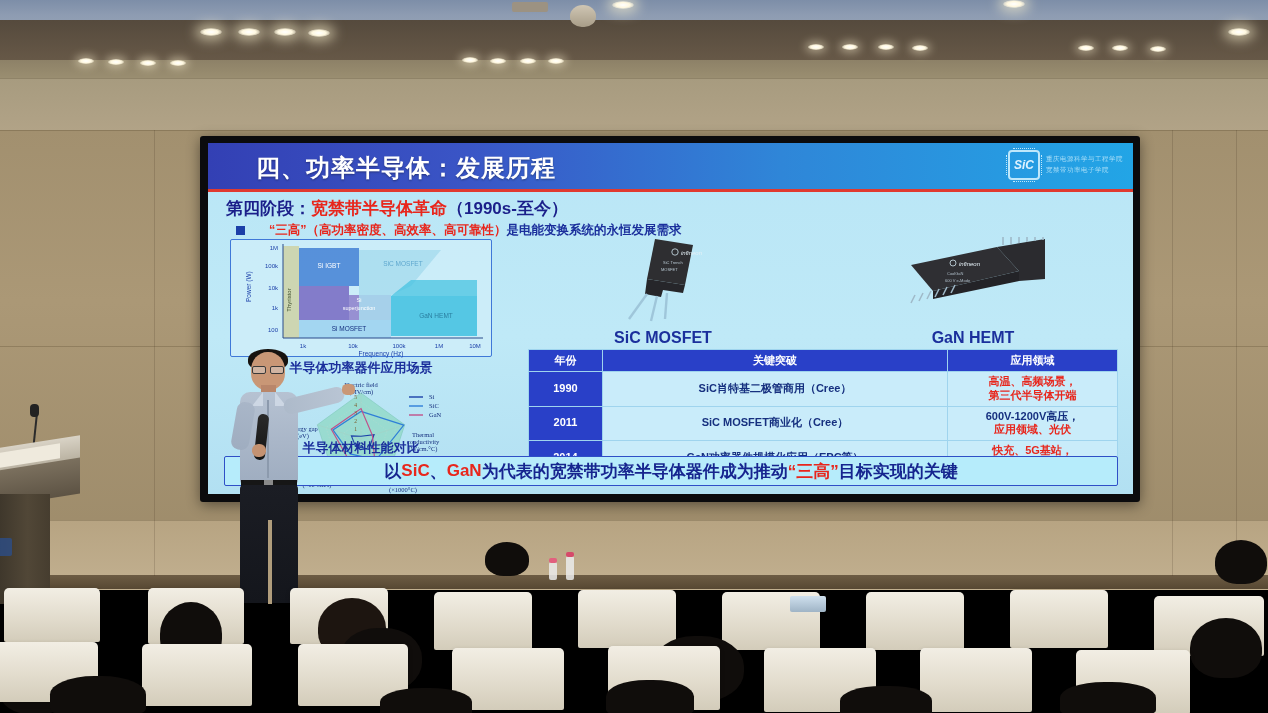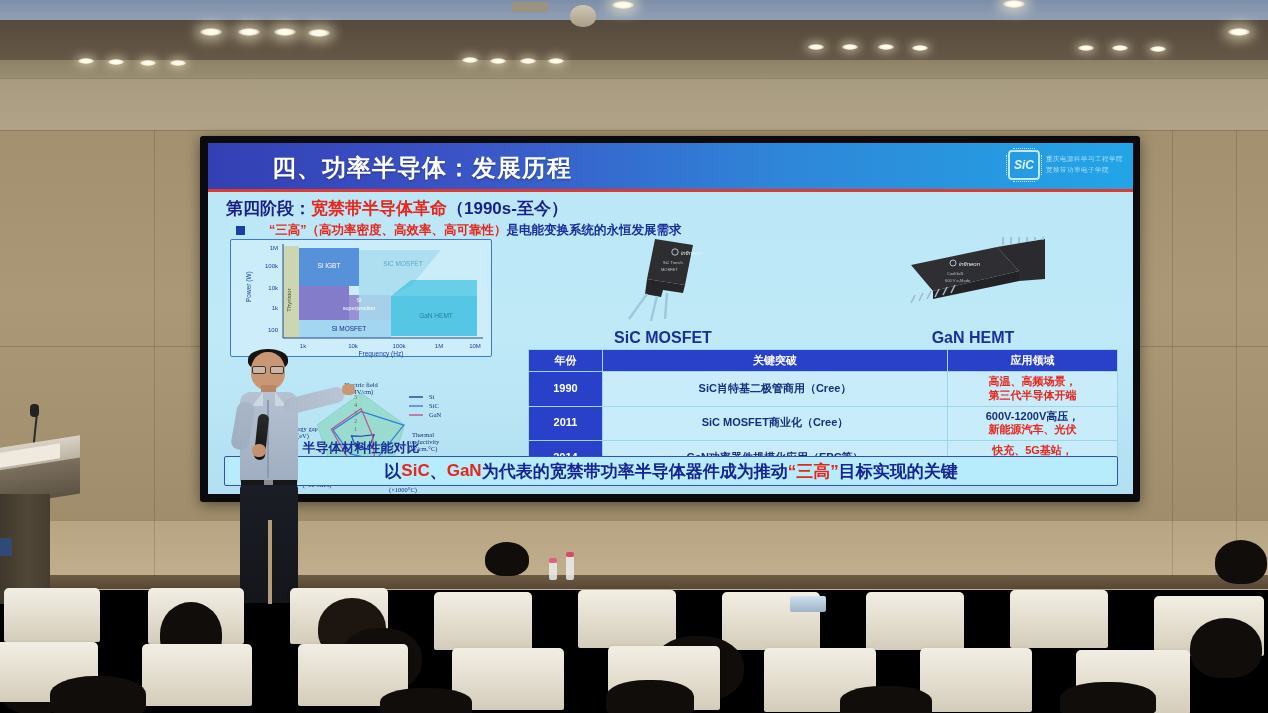--- a/index.html
+++ b/index.html
@@ -74,21 +74,20 @@
 
   
   .slide-titlebar {
     position:absolute; left:0; top:0; width:100%; height:46px;
     background:linear-gradient(90deg,#3340b4 0%,#3a55c6 28%,#2f86d8 62%,#22a5e6 100%);
   }
   .slide-title {
     position:absolute; left:48px; top:9px;
     color:#ffffff; font-size:24px; font-weight:bold; letter-spacing:1px;
     text-shadow:0 1px 2px rgba(0,0,0,0.35);
-    margin-left:16px;
   }
   .logo-box { position:absolute; right:10px; top:7px; display:flex; align-items:center; gap:6px; }
   .logo-chip {
     width:32px; height:30px; border:2px solid #bfe8fb; border-radius:4px;
     position:relative; display:flex; align-items:center; justify-content:center;
     color:#dff3ff; font-size:12px; font-weight:bold; font-style:italic;
   }
   .logo-chip:before, .logo-chip:after {
     content:""; position:absolute; left:3px; right:3px; height:0;
     border-top:1px dotted #bfe8fb;
@@ -353,20 +352,21 @@
 
         <text x="60" y="60" font-size="6" fill="#3a4a2a" text-anchor="middle" font-family="Liberation Sans" transform="rotate(-90 60 60)">Thyristor</text>
         <text x="98" y="28" font-size="6.5" fill="#ffffff" text-anchor="middle" font-family="Liberation Sans">Si IGBT</text>
         <text x="128" y="62" font-size="5.5" fill="#ffffff" text-anchor="middle" font-family="Liberation Sans">Si</text>
         <text x="128" y="70" font-size="5.5" fill="#ffffff" text-anchor="middle" font-family="Liberation Sans">superjunction</text>
         <text x="118" y="91" font-size="6.5" fill="#16307f" text-anchor="middle" font-family="Liberation Sans">Si MOSFET</text>
         <text x="172" y="26" font-size="6.5" fill="#5fa8cf" text-anchor="middle" font-family="Liberation Sans">SiC MOSFET</text>
         <text x="205" y="78" font-size="6.5" fill="#2a7fa0" text-anchor="middle" font-family="Liberation Sans">GaN HEMT</text>
       </svg>
     </div>
+    <div class="chart-caption">半导体功率器件应用场景</div>
 
     <div class="panel-radar">
       <svg width="262" height="118" viewBox="0 0 262 118">
         <g transform="translate(131,60)">
           <polygon points="0,-46 43.7,-14.2 27,37.2 -27,37.2 -43.7,-14.2" fill="#8fd9c4" opacity="0.75" stroke="#6cc0a8" stroke-width="0.6"></polygon>
           <polygon points="0,-36.8 35,-11.4 21.6,29.8 -21.6,29.8 -35,-11.4" fill="none" stroke="#bcd9cf" stroke-width="0.4" stroke-dasharray="1.5 1.5"></polygon>
           <polygon points="0,-27.6 26.2,-8.5 16.2,22.3 -16.2,22.3 -26.2,-8.5" fill="none" stroke="#bcd9cf" stroke-width="0.4" stroke-dasharray="1.5 1.5"></polygon>
           <polygon points="0,-18.4 17.5,-5.7 10.8,14.9 -10.8,14.9 -17.5,-5.7" fill="none" stroke="#bcd9cf" stroke-width="0.4" stroke-dasharray="1.5 1.5"></polygon>
           <polygon points="0,-9.2 8.7,-2.8 5.4,7.4 -5.4,7.4 -8.7,-2.8" fill="none" stroke="#bcd9cf" stroke-width="0.4" stroke-dasharray="1.5 1.5"></polygon>
           <line x1="0" y1="0" x2="0" y2="-46" stroke="#a9ccc0" stroke-width="0.4"></line>
@@ -467,21 +467,21 @@
           <td class="td-app">
             <div>高温、高频场景，</div>
             <div>第三代半导体开端</div>
           </td>
         </tr>
         <tr>
           <td class="td-year">2011</td>
           <td class="td-break">SiC MOSFET商业化（Cree）</td>
           <td class="td-app">
             <div class="navy">600V-1200V高压，</div>
-            <div>新能源汽车、光伏</div>
+            <div>应用领域、光伏</div>
           </td>
         </tr>
         <tr>
           <td class="td-year">2014</td>
           <td class="td-break">GaN功率器件规模化应用（EPC等）</td>
           <td class="td-app">
             <div>快充、5G基站，</div>
             <div>开关速度提升10倍</div>
           </td>
         </tr>

